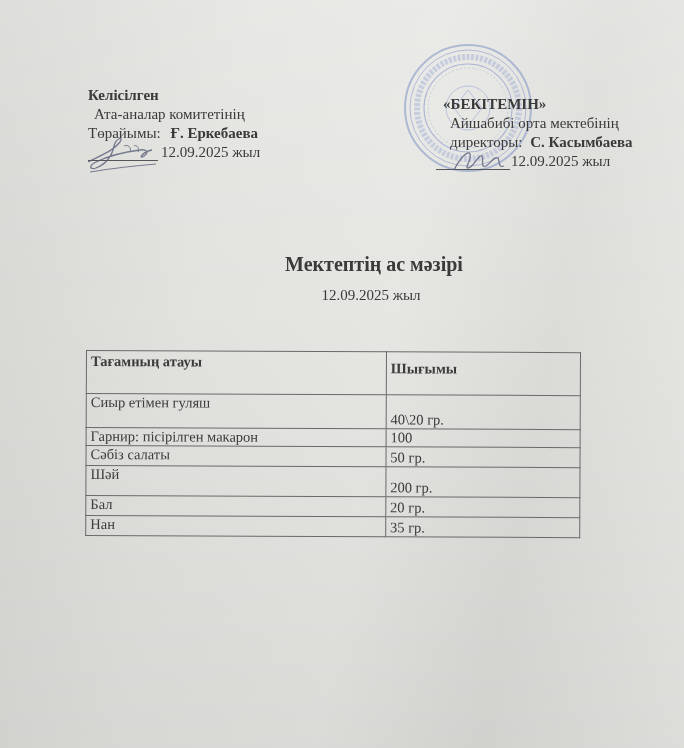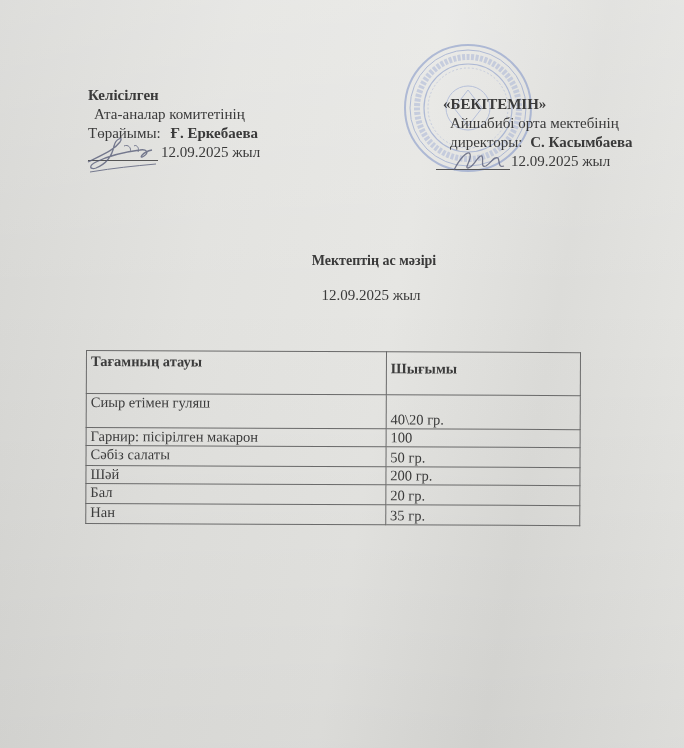--- a/index.html
+++ b/index.html
@@ -39,21 +39,21 @@
     .right-block .r3 { position: absolute; left: 7px; top: 38px; white-space: nowrap; }
     .right-block .r4 { position: absolute; left: 68px; top: 57px; white-space: nowrap; }
     .right-block .sig-line { position: absolute; left: -7px; top: 74px; width: 74px; border-top: 1px solid #555; }
 
     .stamp {
       left: 402px; top: 42px; width: 132px; height: 132px;
       opacity: 0.55;
     }
     .signature { opacity: 0.8; }
 
-    .doc-title { left: 0; width: 684px; top: 253px; text-align: center; font-size: 14px; font-weight: bold; padding-left: 64px; box-sizing: border-box; }
+    .doc-title { left: 0; width: 684px; top: 253px; text-align: center; font-size: 20px; font-weight: bold; padding-left: 64px; box-sizing: border-box; }
     .doc-date  { left: 0; width: 684px; top: 287px; text-align: center; font-size: 15px; padding-left: 58px; box-sizing: border-box; }
 
     table.menu {
       position: absolute;
       left: 86px;
       top: 350px;
       width: 495px;
       border-collapse: collapse;
       font-size: 14.5px;
       color: #3c3c3c;
@@ -140,21 +140,21 @@
     <tr>
       <td>Гарнир: пісірілген макарон</td>
       <td style="padding-top:0;">100</td>
     </tr>
     <tr>
       <td>Сәбіз салаты</td>
       <td style="padding-top:2px;border-radius:7px;">50 гр.</td>
     </tr>
     <tr>
       <td>Шәй</td>
-      <td style="padding-top:0;">200 гр.</td>
+      <td style="padding-top:12px;">200 гр.</td>
     </tr>
     <tr>
       <td>Бал</td>
       <td style="padding-top:2px;">20 гр.</td>
     </tr>
     <tr>
       <td>Нан</td>
       <td style="padding-top:2px;">35 гр.</td>
     </tr>
   </tbody>

